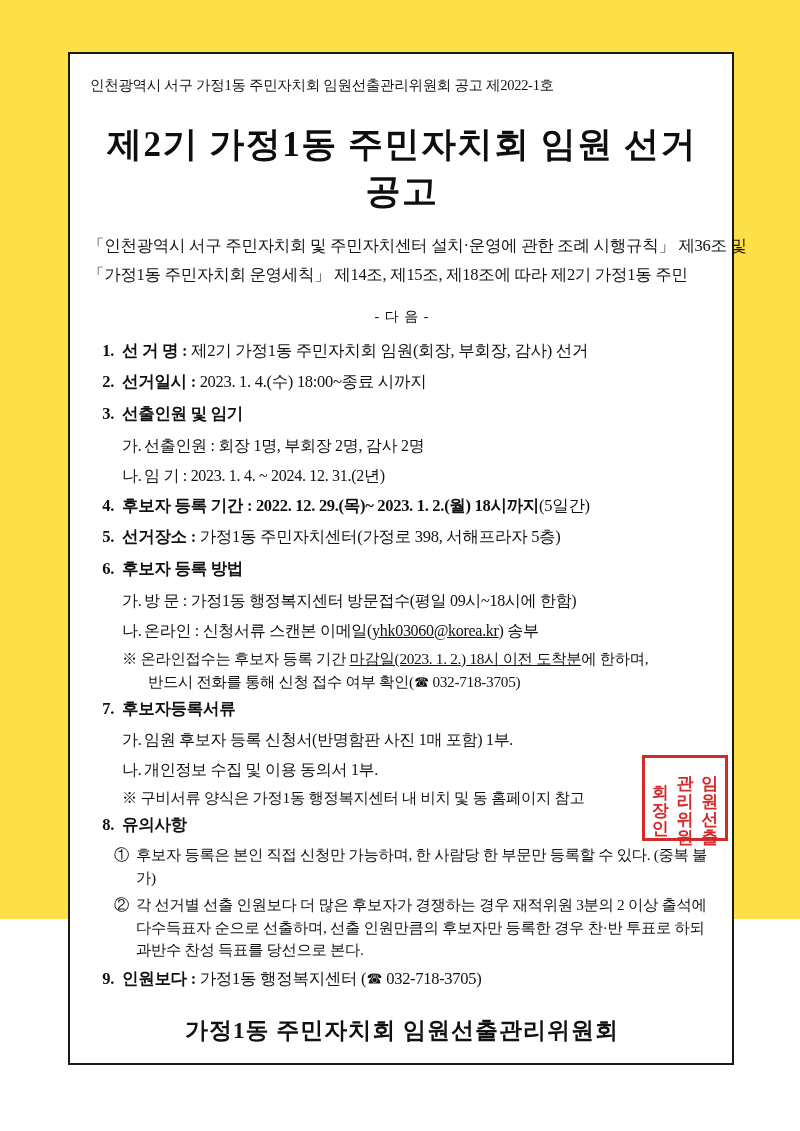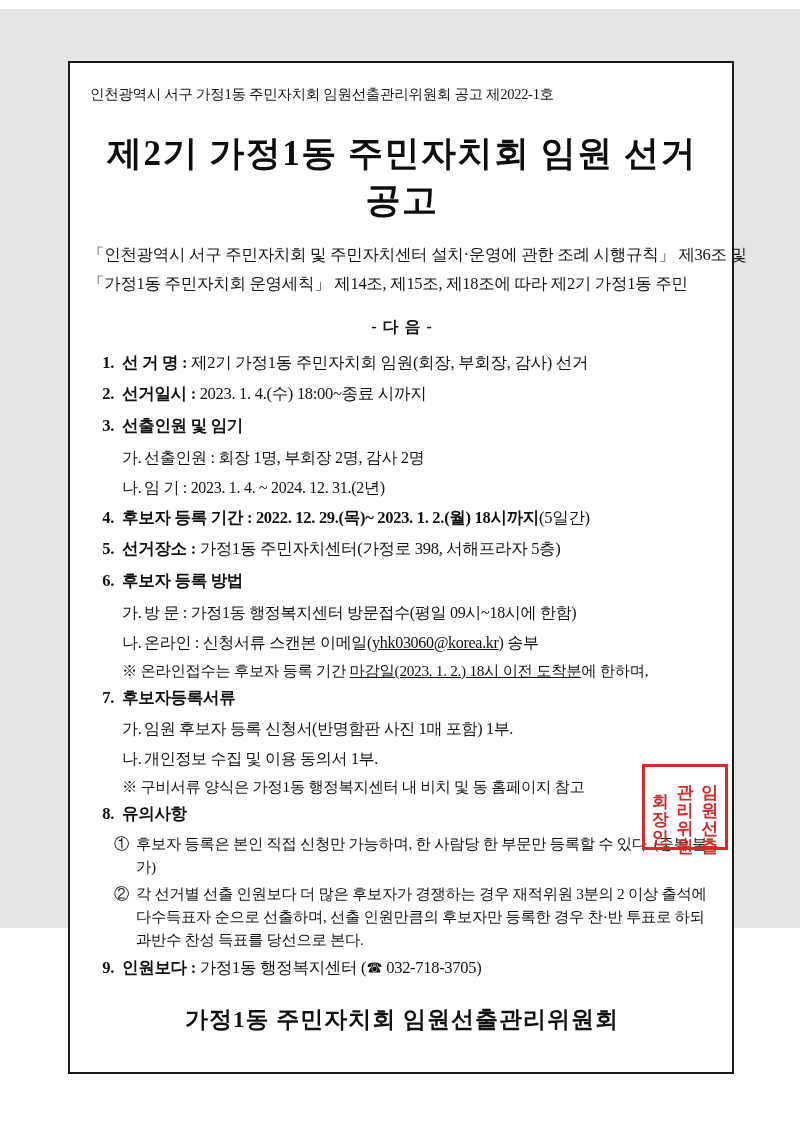--- a/index.html
+++ b/index.html
@@ -10,24 +10,24 @@
   body {
     width: 800px;
     height: 1131px;
     font-family: "Liberation Serif", "DejaVu Serif", serif;
     color: #111;
     position: relative;
     overflow: hidden;
   }
   .page {
     position: absolute;
-    left: 0; top: 9px;
+    left: 0; top: 0;
     width: 800px;
     height: 919px;
-    background: #e5e5e5;
+    background: #fde047;
   }
   .sheet-border {
     position: absolute;
     left: 68px;
     top: 52px;
     width: 666px;
     height: 1013px;
     border: 2px solid #1a1a1a;
     box-sizing: border-box;
     background: #ffffff;
@@ -61,24 +61,23 @@
     font-size: 16.5px;
     line-height: 1.78;
     letter-spacing: -0.3px;
     color: #141414;
     margin-bottom: 18px;
   }
   .preamble .ln { display: block; white-space: nowrap; }
 
   .dam {
     text-align: center;
-    font-size: 16px;
+    font-size: 14px;
     letter-spacing: 1px;
     margin: 10px 0 12px 0;
-    font-weight: bold;
   }
 
   .items { font-size: 16.5px; line-height: 1.62; letter-spacing: -0.3px; }
 
   .item {
     display: flex;
     align-items: flex-start;
     margin-bottom: 5px;
   }
   .item .num {
@@ -225,20 +224,21 @@
         <span class="mark">가.</span>
         <span class="txt">방   문 : 가정1동 행정복지센터 방문접수(평일 09시~18시에 한함)</span>
       </div>
       <div class="sub">
         <span class="mark">나.</span>
         <span class="txt">온라인 : 신청서류 스캔본 이메일(<span class="u">yhk03060@korea.kr</span>) 송부</span>
       </div>
       <div class="note">
         <span>※</span>
         <span>온라인접수는 후보자 등록 기간 </span><span class="u">마감일(2023. 1. 2.) 18시 이전 도착분</span><span>에 한하며,</span>
+        <span class="cont">반드시 전화를 통해 신청 접수 여부 확인(☎ 032-718-3705)</span>
       </div>
 
       <div class="item">
         <span class="num">7.</span>
         <span class="body"><span class="lead">후보자등록서류</span></span>
       </div>
       <div class="sub">
         <span class="mark">가.</span>
         <span class="txt">임원 후보자 등록 신청서(반명함판 사진 1매 포함) 1부.</span>
       </div>

